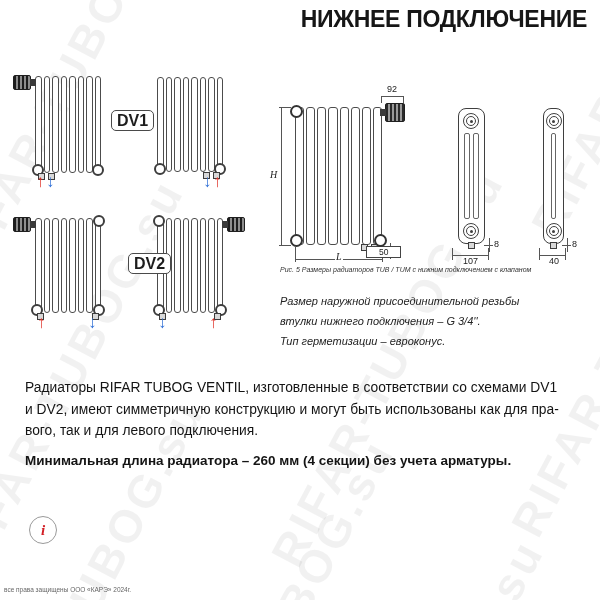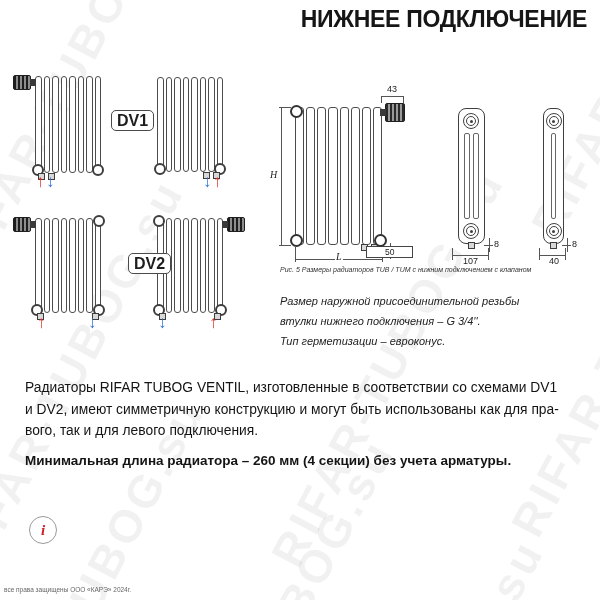--- a/index.html
+++ b/index.html
@@ -36,21 +36,21 @@
   
   .front{position:absolute;left:295px;top:107px;width:87px;height:138px;}
   .cap-f{position:absolute;width:9px;height:9px;border:2px solid #333;border-radius:50%;background:#fff;z-index:3;}
   .valve{position:absolute;right:-23px;top:-4px;width:18px;height:17px;border:1px solid #1f1f1f;border-radius:2px;
          background:repeating-linear-gradient(90deg,#2a2a2a 0 2px,#9a9a9a 2px 4px);z-index:3;}
   .valve::after{content:'';position:absolute;left:-6px;top:5px;width:6px;height:7px;background:#3a3a3a;}
   .dl{position:absolute;background:#555;}
   .dlab{position:absolute;font-size:9px;color:#222;line-height:1;background:#fff;padding:0 1px;}
   .dlab.it{font-style:italic;font-family:"Liberation Serif",serif;font-size:10px;}
   .dbox{position:absolute;border:1px solid #444;background:#fff;font-size:8.5px;color:#222;
-        line-height:10px;padding:0 18px;z-index:2;}
+        line-height:10px;padding:0 12px;z-index:2;}
 
   
   .sview{position:absolute;border:1.2px solid #3f3f3f;border-radius:8px;background:#fff;}
   .svcap{position:absolute;width:14px;height:14px;border:1.5px solid #3f3f3f;border-radius:50%;background:#fff;}
   .svcap::after{content:'';position:absolute;inset:2px;border:1.5px solid #3f3f3f;border-radius:50%;}
   .svcap::before{content:'';position:absolute;inset:5.5px;background:#3f3f3f;border-radius:50%;z-index:1;}
   .svslot{position:absolute;width:3.5px;border:1px solid #666;border-radius:2px;background:#fff;}
 
   
   .caption{position:absolute;left:280px;top:266px;font-size:7px;font-style:italic;color:#333;}
@@ -187,21 +187,21 @@
       <div class="cap-f" style="left:-5px;bottom:-2px"></div>
       <div class="cap-f" style="right:-5px;bottom:-2px"></div>
       <div class="valve"></div>
       <div class="stubp" style="right:14px;bottom:-6px"></div>
       <div class="stubp" style="right:4px;bottom:-6px"></div>
     </div>
 
     <div class="dl" style="left:381px;top:96px;width:23px;height:1px"></div>
     <div class="dl" style="left:381px;top:96px;width:1px;height:7px"></div>
     <div class="dl" style="left:403px;top:96px;width:1px;height:7px"></div>
-    <div class="dlab" style="left:386px;top:85px">43</div>
+    <div class="dlab" style="left:386px;top:85px">92</div>
 
     <div class="dl" style="left:281px;top:107px;width:1px;height:138px"></div>
     <div class="dl" style="left:279px;top:107px;width:12px;height:1px"></div>
     <div class="dl" style="left:279px;top:245px;width:12px;height:1px"></div>
     <div class="dlab it" style="left:269px;top:170px">H</div>
 
     <div class="dl" style="left:295px;top:259px;width:87px;height:1px"></div>
     <div class="dl" style="left:295px;top:247px;width:1px;height:15px"></div>
     <div class="dl" style="left:382px;top:247px;width:1px;height:15px"></div>
     <div class="dlab it" style="left:335px;top:252px">L</div>

